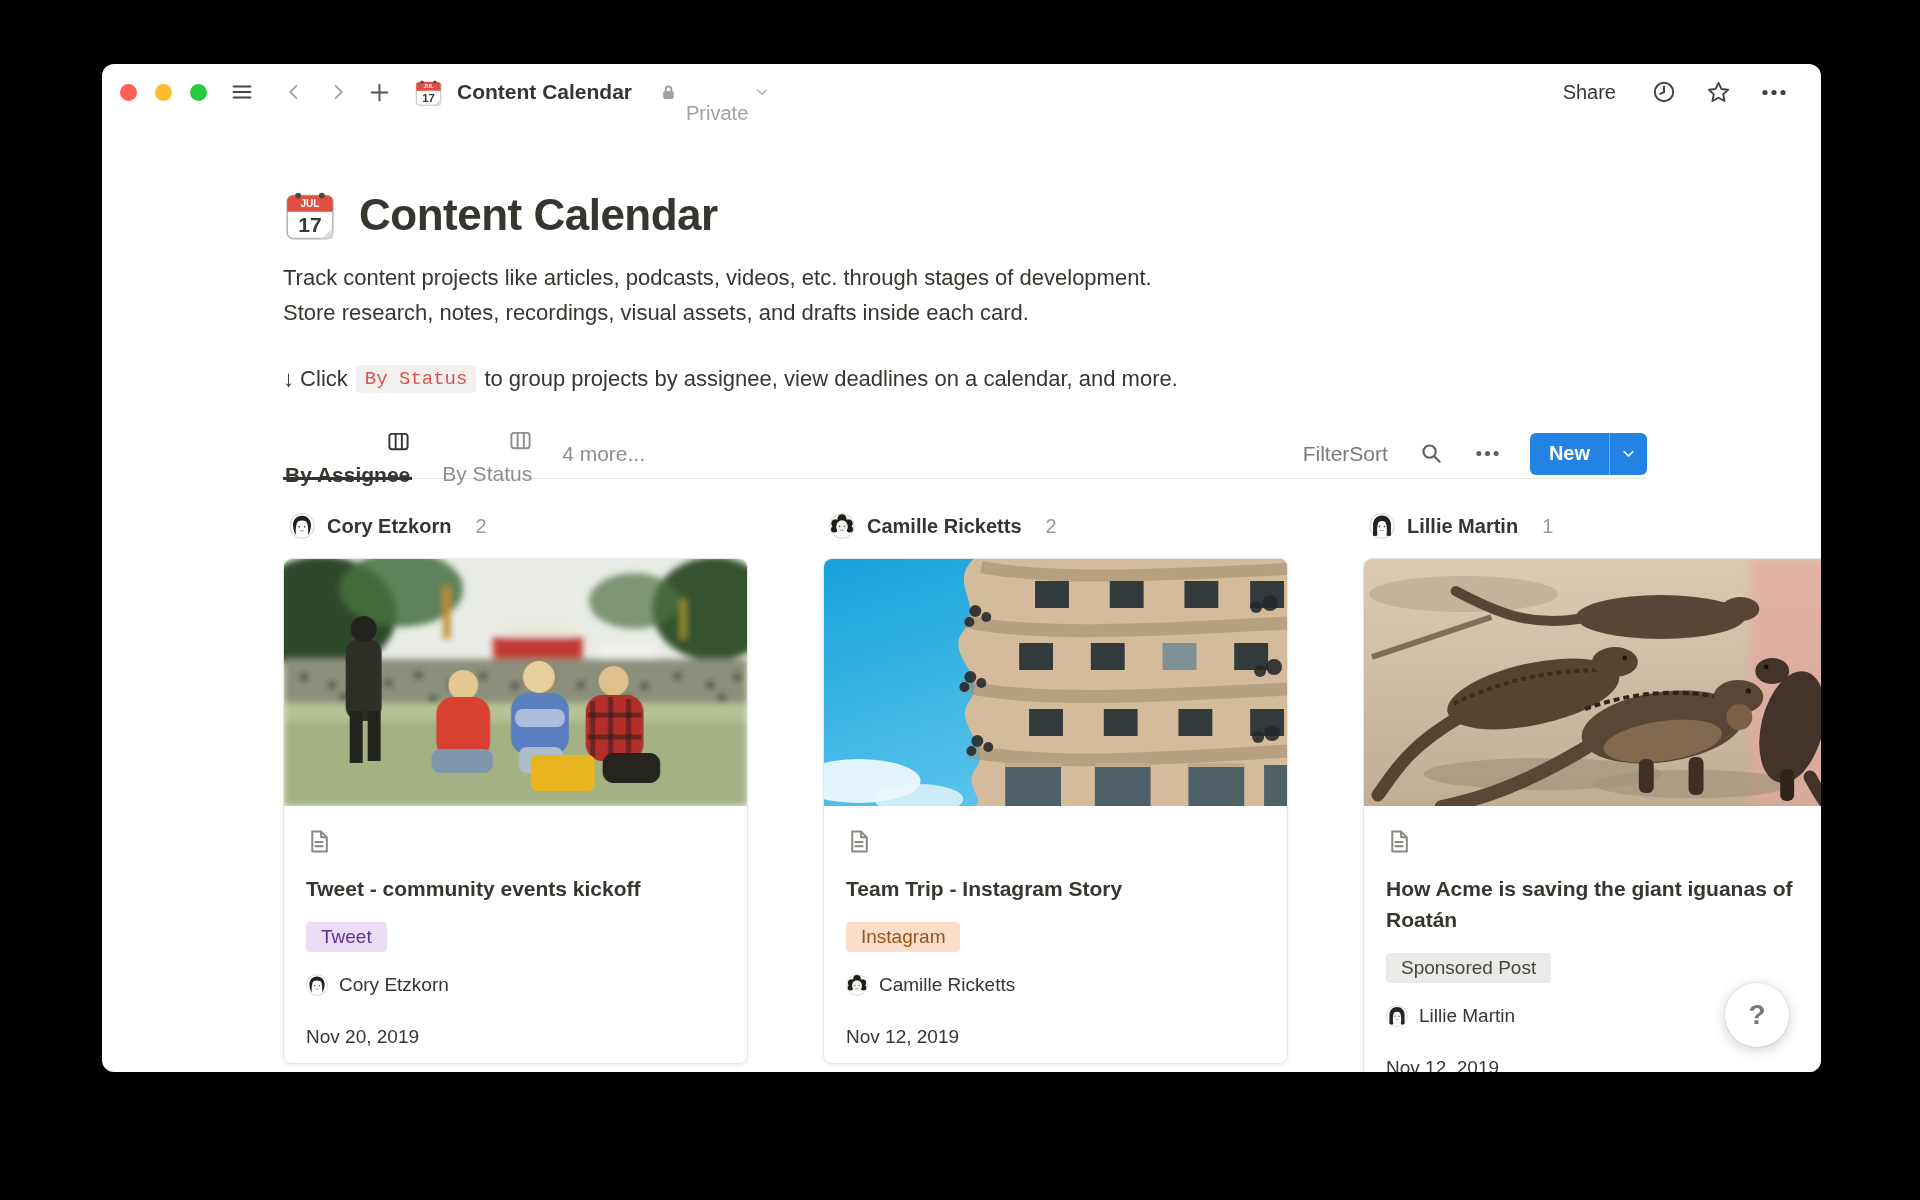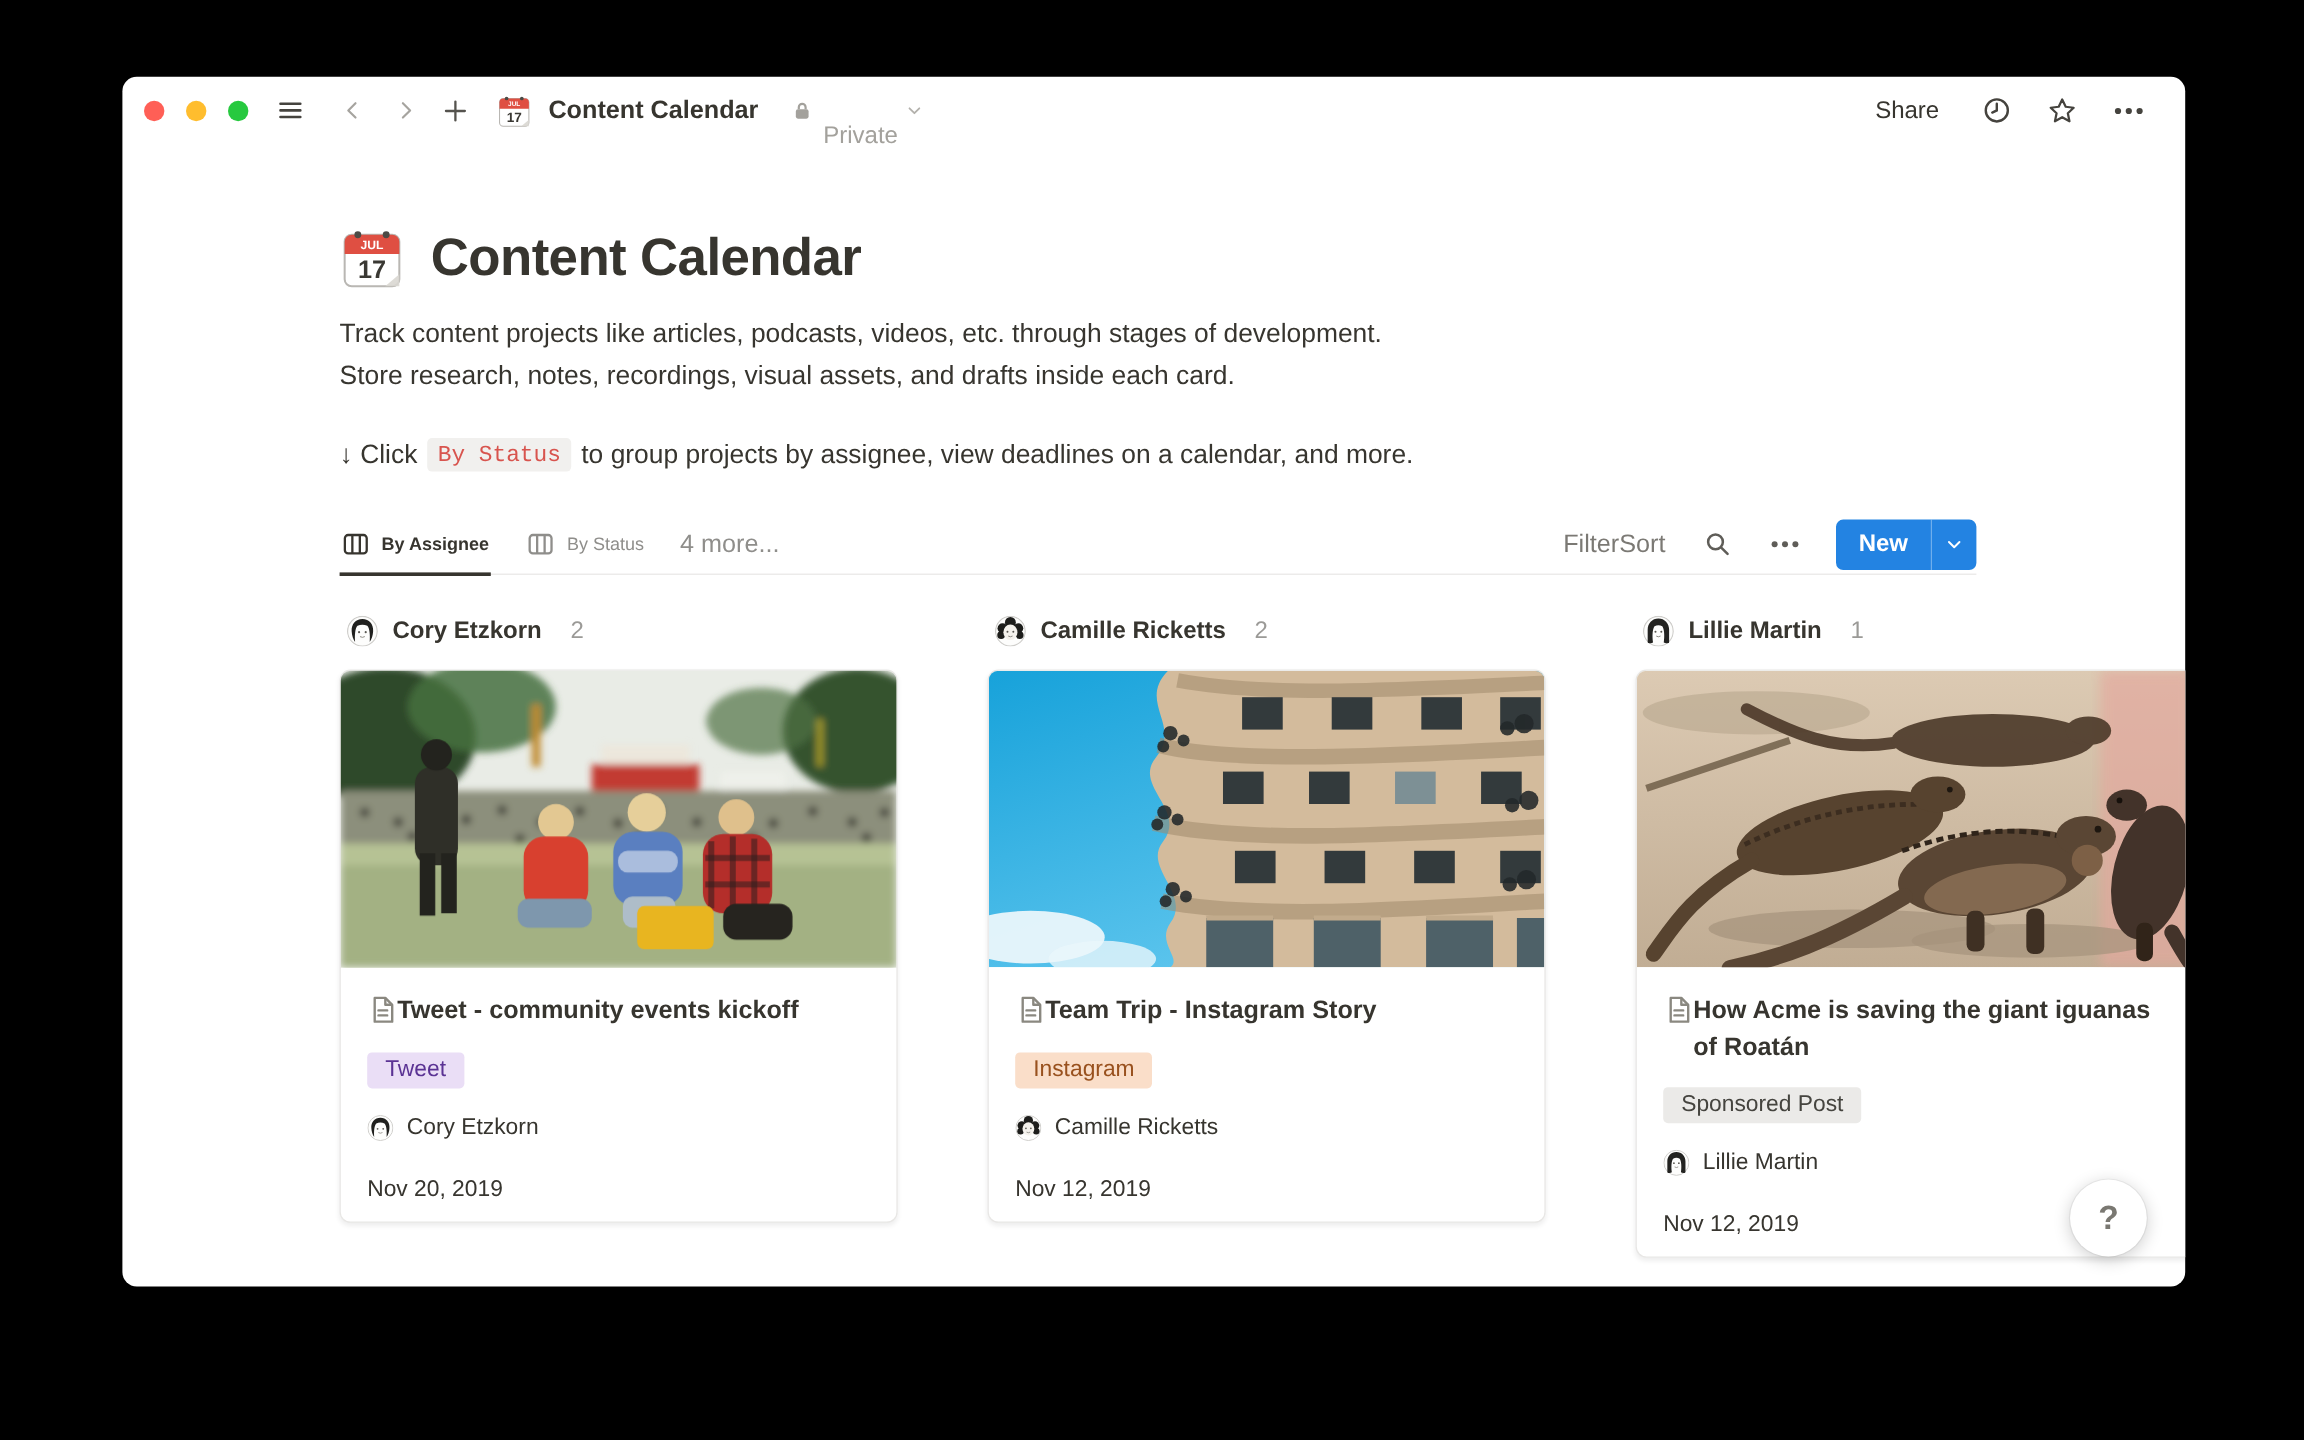--- a/index.html
+++ b/index.html
@@ -38,21 +38,21 @@
 
   .desc { margin-top:18px; font-size:22px; line-height:35px; color:#37352f; width:1364px; }
   .callout { margin-top:35px; font-size:22px; color:#37352f; display:flex; align-items:center; }
   .code-chip {
     font-family:"Liberation Mono", monospace; font-size:19px; color:#d8544e;
     background:#f1f0ee; border-radius:4px; padding:3px 9px; margin:0 8px;
   }
 
   
   .toolbar { margin-top:36px; width:1364px; height:50px; display:flex; align-items:center; border-bottom:1px solid #e8e7e5; }
-  .tab { display:inline-flex; align-items:center; gap:10px; height:50px; padding:0 2px; margin-right:28px; font-size:15px; cursor:pointer; }
+  .tab { display:inline-flex; align-items:flex-end; gap:10px; height:50px; padding:0 2px; margin-right:28px; font-size:21px; cursor:pointer;flex-direction:column; }
   .tab .tab-label { white-space:nowrap; }
   .tab-active { color:#37352f; font-weight:700; border-bottom:3px solid #37352f; margin-bottom:-2px; }
   .tab-inactive { color:#8f8e8b; font-weight:500; }
   .more-link { font-size:21px; color:#8f8e8b; margin-right:20px; white-space:nowrap; }
   .tb-spacer { margin-left:auto; }
   .tool-link { font-size:21px; color:#7b7974; }
   .tool-icon { color:#5f5d58; margin-left:32px; display:inline-flex; }
   .new-btn { margin-left:30px; height:42px; display:flex; align-items:stretch; border-radius:6px; overflow:hidden; background:#2383e2; color:#fff; cursor:pointer; }
   .new-main { display:flex; align-items:center; padding:0 19px; font-size:20px; font-weight:700; }
   .new-caret { display:flex; align-items:center; justify-content:center; width:38px; border-left:1px solid rgba(255,255,255,0.35); }
@@ -65,21 +65,21 @@
   .col-count { font-size:20px; color:#9b9a97; margin-left:12px; }
   .avatar { border-radius:50%; flex:none; display:block; }
 
   .card {
     width:465px; background:#fff; border:1px solid #e8e7e5; border-radius:9px; overflow:hidden;
     box-shadow:0 2px 4px rgba(15,15,15,0.07); cursor:pointer;
   }
   .cover { height:247px; display:block; width:100%; }
   .cover svg { display:block; width:100%; height:100%; }
   .card-body { padding:20px 22px 15px; }
-  .card-title-row { display:flex; gap:0; align-items:flex-start; }
+  .card-title-row { display:flex; gap:15px; align-items:flex-start;flex-direction:column; }
   .doc-icon { color:#8a8880; flex:none; margin-top:3px; }
   .card-title { font-size:21px; line-height:31px; font-weight:700; color:#37352f; }
   .tag { display:inline-block; margin-top:18px; font-size:19px; line-height:24px; padding:3px 15px; border-radius:4px; white-space:nowrap; }
   .tag-purple { background:#eadef6; color:#5b3394; }
   .tag-orange { background:#fadec9; color:#99511e; }
   .tag-gray   { background:#ebeae8; color:#45443f; }
   .tag-yellow { background:#f7e8c5; color:#6f5a1e; }
   .assignee-row { margin-top:22px; display:flex; align-items:center; gap:11px; }
   .assignee-name { font-size:19px; color:#37352f; white-space:nowrap; }
   .card-date { margin-top:30px; font-size:19px; color:#37352f; white-space:nowrap; }

